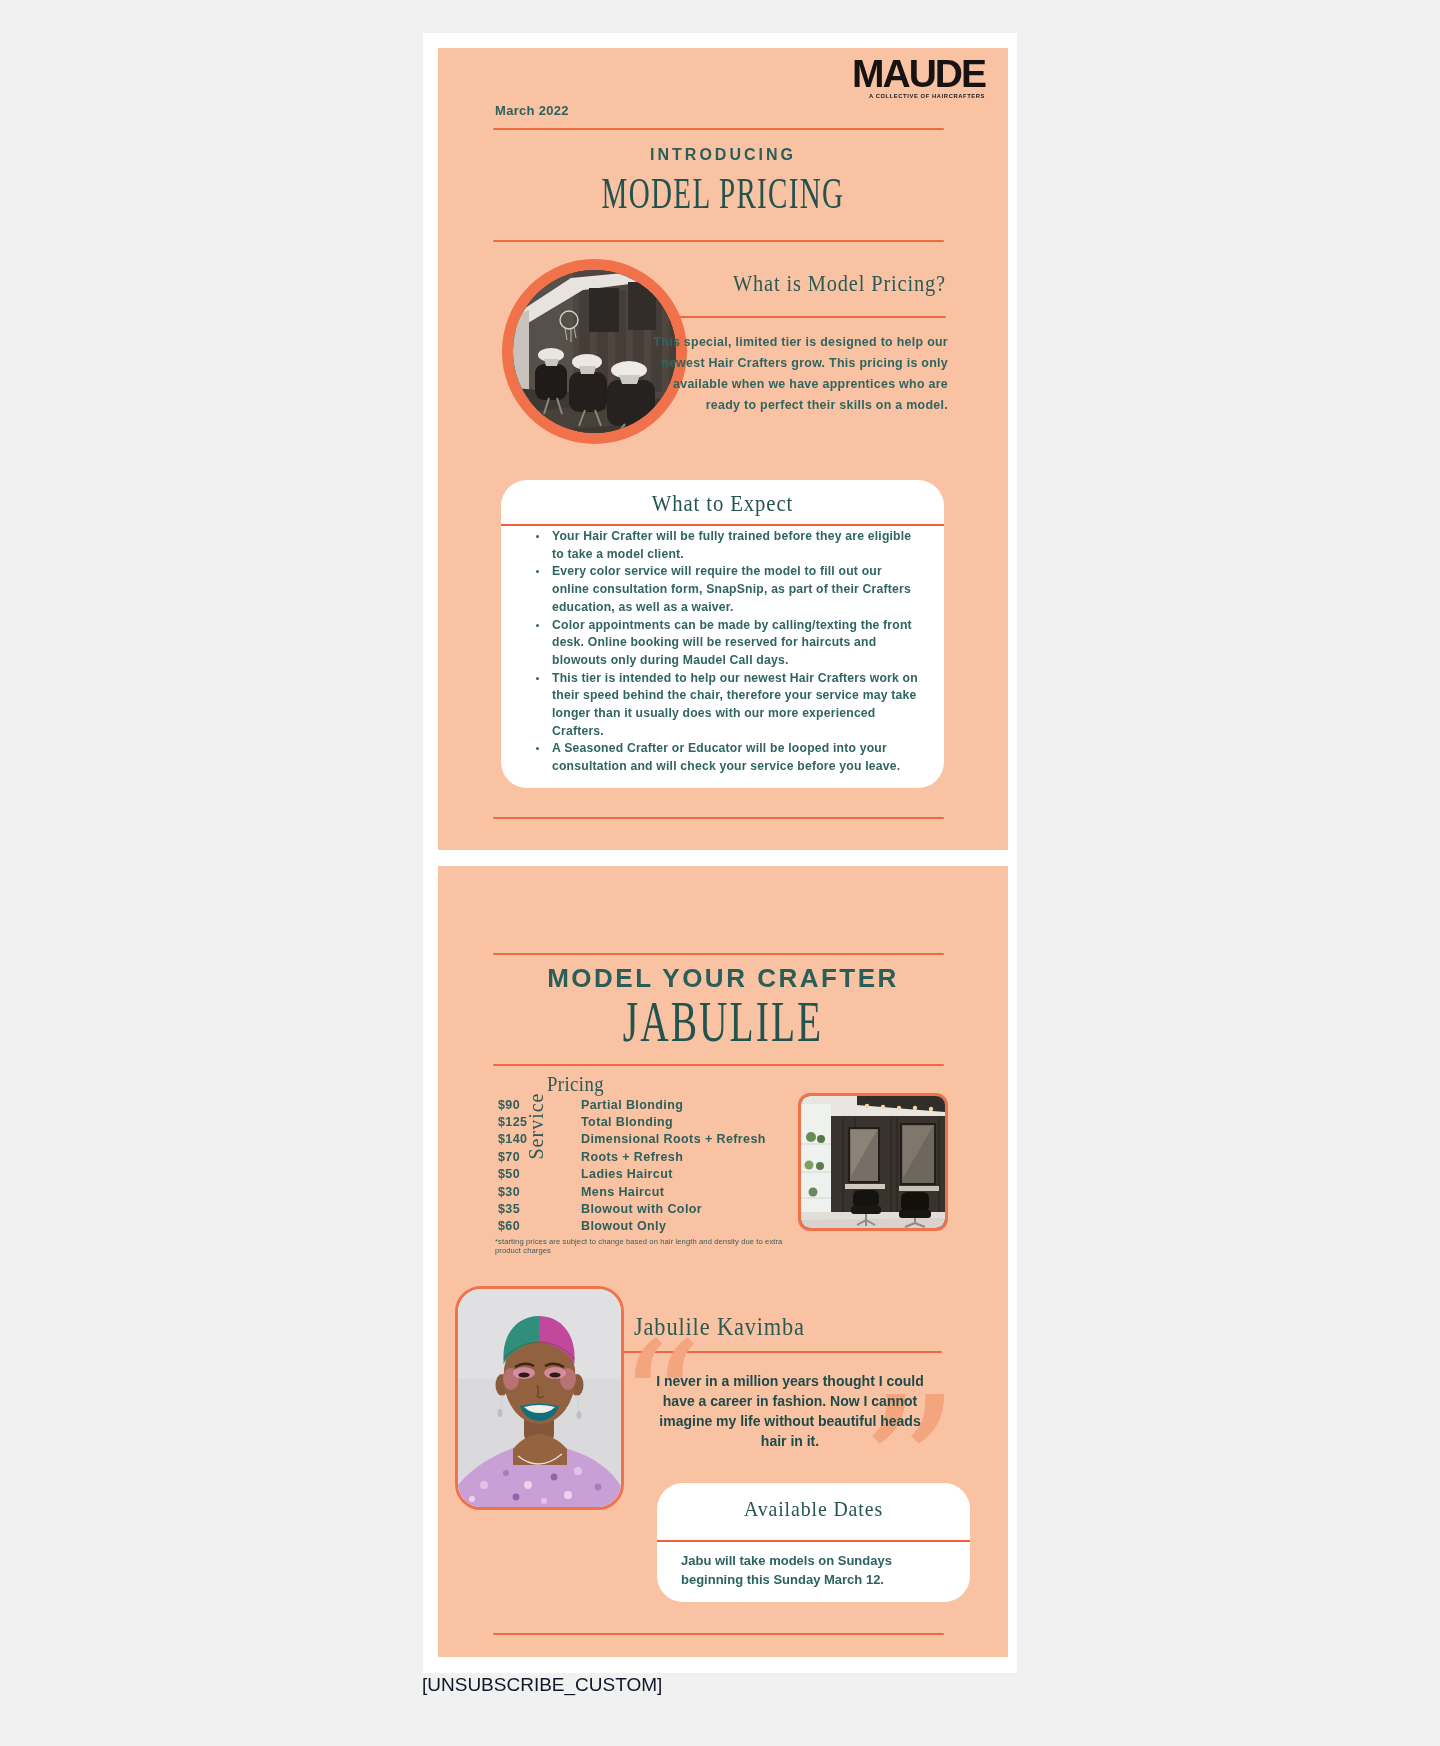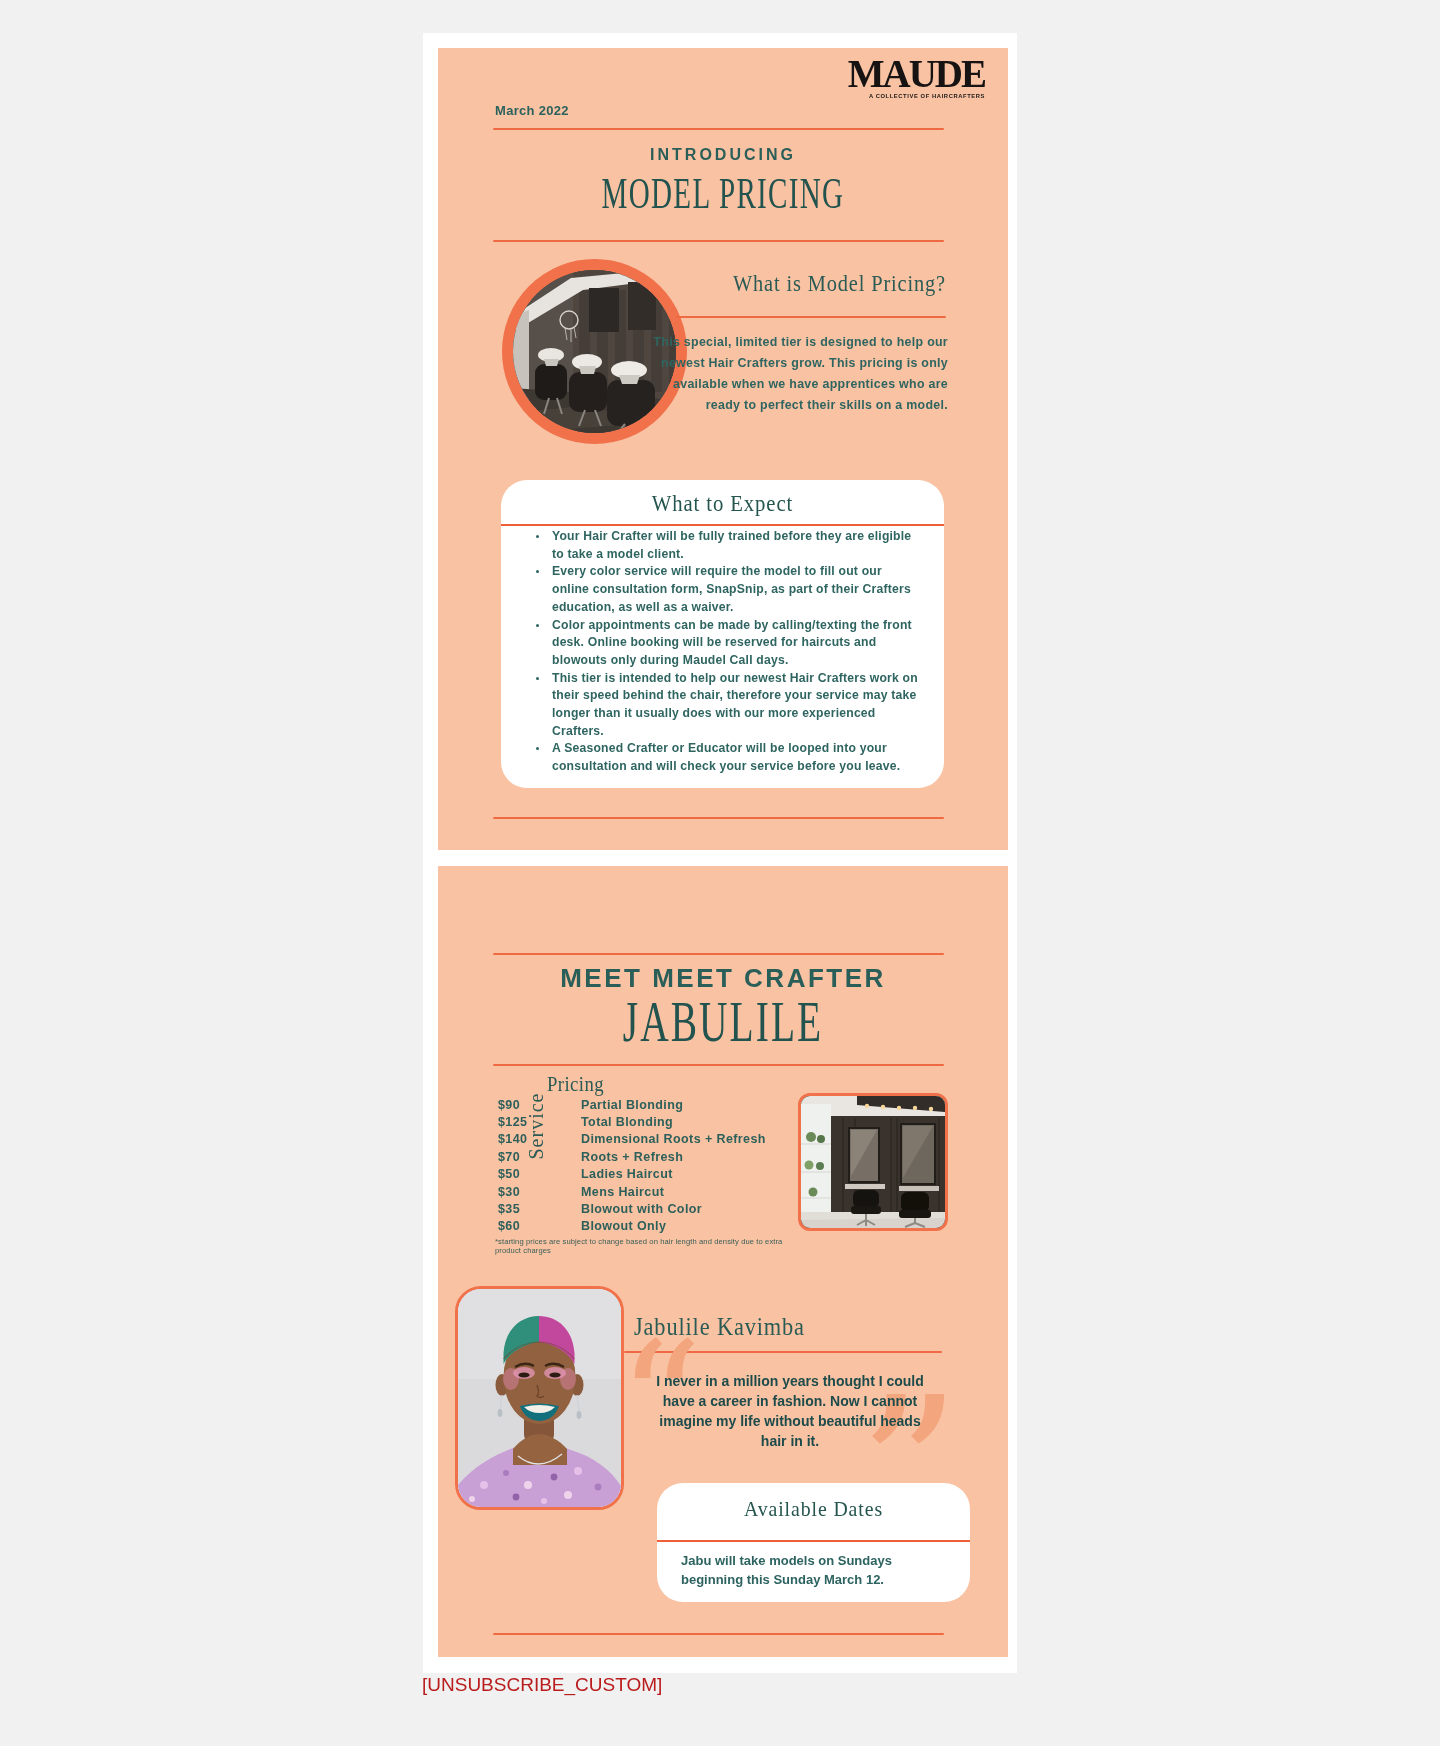--- a/index.html
+++ b/index.html
@@ -8,21 +8,21 @@
   .email{position:absolute;left:423px;top:33px;width:594px;height:1640px;background:#ffffff;}
   .panel{position:absolute;left:15px;width:570px;background:#f9c2a2;}
   .panel1{top:15px;height:802px;}
   .panel2{top:833px;height:791px;}
   .rule{position:absolute;height:2px;background:#ee6a43;border-radius:2px;}
   .rule.std{left:55px;width:451px;}
 
   
   .date{position:absolute;left:57px;top:55px;font-size:13px;font-weight:700;color:#2c625d;letter-spacing:.3px;}
   .logo{position:absolute;right:23px;top:6px;text-align:right;color:#161312;line-height:1;}
-  .logo-word{font-family:Liberation Serif, serif;font-weight:700;font-size:39px;letter-spacing:-2px;}
+  .logo-word{font-family:Liberation Sans, sans-serif;font-weight:700;font-size:39px;letter-spacing:-2px;}
   .logo-tag{font-size:5.8px;letter-spacing:.6px;margin-top:1px;font-weight:700;color:#1c1917;}
   .kicker{position:absolute;left:0;width:100%;text-align:center;color:#2a5e58;font-weight:600;}
   .kicker1{top:98px;font-size:16px;letter-spacing:3px;}
   .kicker2{top:97px;font-size:26px;letter-spacing:2.5px;}
   .bigtitle{position:absolute;left:0;width:100%;text-align:center;color:#23534e;
             font-family:"Liberation Serif",serif;font-weight:400;}
   .title1{top:120px;font-size:44px;letter-spacing:2px;transform:scaleX(.66);}
   .title2{top:122px;font-size:58px;letter-spacing:3px;transform:scaleX(.68);}
 
   .circle-photo{position:absolute;left:64px;top:211px;width:163px;height:163px;border:11px solid #f0714a;
@@ -69,21 +69,21 @@
               user-select:none;}
   .quote-open{left:180px;top:455px;font-size:165px;}
   .quote-close{left:420px;top:505px;font-size:200px;}
   .quote-text{position:absolute;left:200px;top:505px;width:304px;text-align:center;color:#1d4b4b;
               font-size:14px;font-weight:700;line-height:20px;}
   .card2{left:219px;top:617px;width:313px;height:119px;}
   .card2 .card-h{padding-top:13px;font-size:22px;letter-spacing:1px;transform:scaleX(.9);}
   .card2 .card-rule{top:57px;}
   .dates-body{position:absolute;left:24px;right:24px;top:68px;text-align:left;color:#2c6360;
               font-size:13px;font-weight:700;line-height:19px;}
-  .unsub{position:absolute;left:422px;top:1674px;color:#b91c1c;font-size:19px;}
+  .unsub{position:absolute;left:422px;top:1674px;color:#0f172a;font-size:19px;}
 </style>
 </head>
 <body>
 
 <div class="stage">
   <div class="email">
 
     <div class="panel panel1">
       <div class="date">March 2022</div>
 
@@ -146,21 +146,21 @@
           <li>This tier is intended to help our newest Hair Crafters work on their speed behind the chair, therefore your service may take longer than it usually does with our more experienced Crafters.</li>
           <li>A Seasoned Crafter or Educator will be looped into your consultation and will check your service before you leave.</li>
         </ul>
       </div>
 
       <div class="rule std" style="top:769px"></div>
     </div>
 
     <div class="panel panel2">
       <div class="rule std" style="top:87px"></div>
-      <div class="kicker kicker2">MEET MEET CRAFTER</div>
+      <div class="kicker kicker2">MODEL YOUR CRAFTER</div>
       <div class="bigtitle title2">JABULILE</div>
       <div class="rule std" style="top:198px"></div>
 
       <div class="pricing-h">Pricing</div>
       <div class="service-v">Service</div>
       <div class="rows">
         <div class="price-row">
           <span class="price">$90</span>
           <span class="svc">Partial Blonding</span>
         </div>

